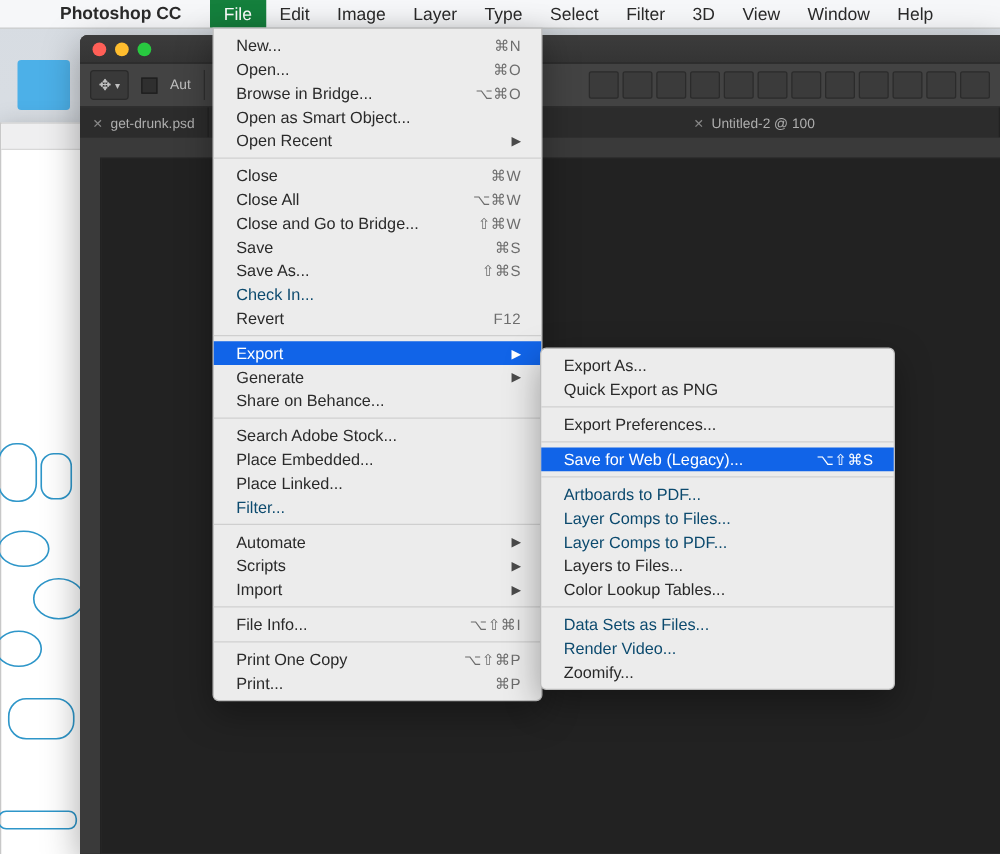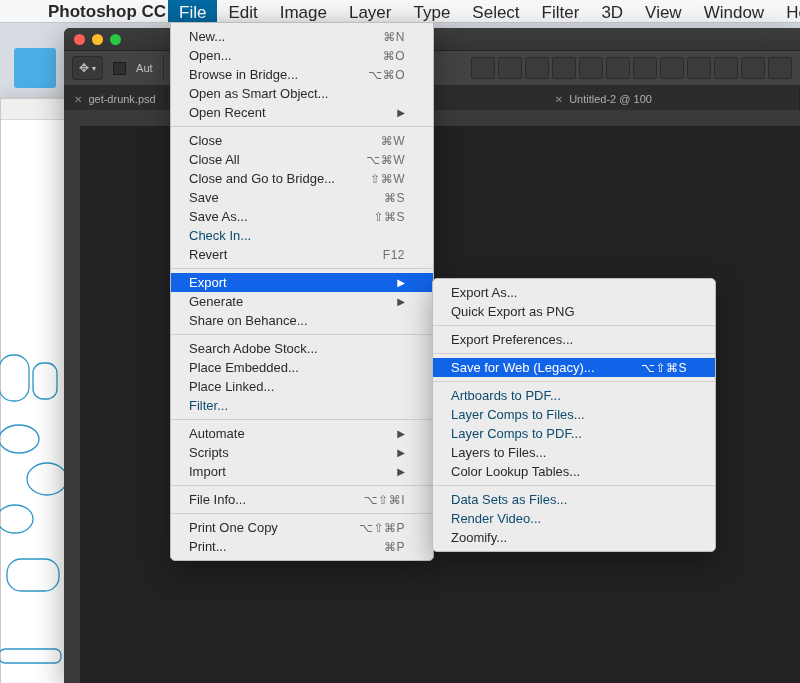--- a/index.html
+++ b/index.html
@@ -1,25 +1,25 @@
 <!DOCTYPE html>
 <html><head>
 <meta charset="utf-8">
 <style>
   html,body{margin:0;padding:0;width:800px;height:683px;overflow:hidden;font-family:-apple-system,"Helvetica Neue",Arial,sans-serif;background:#1e1e1e;}
   .desktop-bg{position:absolute;top:0;left:0;width:800px;height:683px;background:linear-gradient(180deg,#d7dce2 0%,#e0e5ea 100%);}
   .bg-blue{position:absolute;left:14px;top:48px;width:42px;height:40px;background:#4cb0e8;border-radius:3px;}
 
   
-  .menubar{position:absolute;top:0;left:0;width:800px;height:22px;background:#f6f7f9;box-shadow:0 1px 0 #cacbcc;font-size:17px;color:#2a2a2a;}
+  .menubar{position:absolute;top:0;left:0;width:800px;height:22px;background:#f6f7f9;box-shadow:0 1px 0 #cacbcc;font-size:14px;color:#2a2a2a;}
   .menubar .apple{position:absolute;left:22px;top:2px;font-size:14px;color:#222;}
   .menubar .app{position:absolute;left:48px;top:2px;font-weight:700;}
   .menubar .menu-row{position:absolute;left:168px;top:0;height:22px;display:flex;}
   .menubar .mi{padding:3px 11px 0;height:19px;cursor:default;}
-  .menubar .mi.sel{background:#0369a1;color:#fff;}
+  .menubar .mi.sel{background:#15803d;color:#fff;}
 
   
   .ps-win{position:absolute;left:64px;top:28px;width:736px;height:655px;background:#2c2c2c;border-radius:6px 0 0 0;box-shadow:0 8px 30px rgba(0,0,0,.35);}
   .titlebar{height:22px;background:linear-gradient(#3c3c3c,#343434);border-bottom:1px solid #242424;border-radius:6px 0 0 0;}
   .tl-btn{position:absolute;top:6px;width:11px;height:11px;border-radius:50%;}
   .tl-red{left:10px;background:#ff5f57;}
   .tl-yel{left:28px;background:#ffbd2e;}
   .tl-grn{left:46px;background:#28c940;}
 
   .optbar{height:34px;background:#434343;border-bottom:1px solid #2a2a2a;display:flex;align-items:center;padding:0 8px;color:#c0c0c0;font-size:11px;gap:10px;}
@@ -40,21 +40,21 @@
   .ruler-left{position:absolute;top:0;left:0;bottom:0;width:16px;background:#3a3a3a;border-right:1px solid #222;}
 
   
   .peek-win{position:absolute;left:0;top:98px;width:68px;height:585px;background:#fff;border:1px solid #c8c8c8;border-right:none;box-shadow:0 4px 20px rgba(0,0,0,.25);}
   .peek-win .peek-title{height:20px;background:#efeff0;border-bottom:1px solid #d8d8d8;}
   .peek-win .sketch{position:absolute;left:-8px;top:250px;width:80px;height:320px;}
   .sketch svg{width:100%;height:100%;}
 
   
   .menu{position:absolute;background:#ececec;border:1px solid #bdbdbd;border-radius:0 0 5px 5px;box-shadow:0 10px 28px rgba(0,0,0,.35);font-size:13px;color:#2a2a2a;padding:4px 0;}
-  .menu .row{display:flex;align-items:center;height:19px;padding:0 28px 0 18px;white-space:nowrap;cursor:default;}
+  .menu .row{display:flex;align-items:center;height:19px;padding:0 16px 0 18px;white-space:nowrap;cursor:default;}
   .menu .row .lbl{flex:1;}
   .menu .row .sc{color:#6d6d6d;font-size:12px;margin-left:24px;letter-spacing:.5px;}
   .menu .row .arrow{margin-left:24px;color:#4a4a4a;font-size:10px;}
   .menu .row.sel{background:#1164e8;color:#fff;}
   .menu .row.sel .sc,.menu .row.sel .arrow{color:#fff;}
   .menu .row.dis{color:#0c4a6e;}
   .menu hr{border:none;border-top:1px solid #cfcfcf;margin:4px 0;}
   #file-menu{left:170px;top:22px;width:262px;}
   #export-menu{left:432px;top:278px;width:282px;border-radius:5px;}
 </style>

